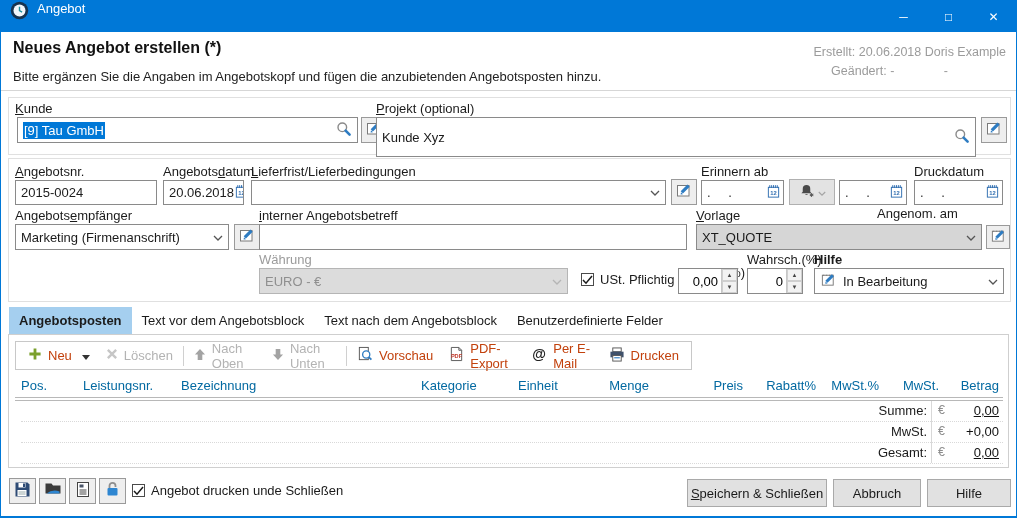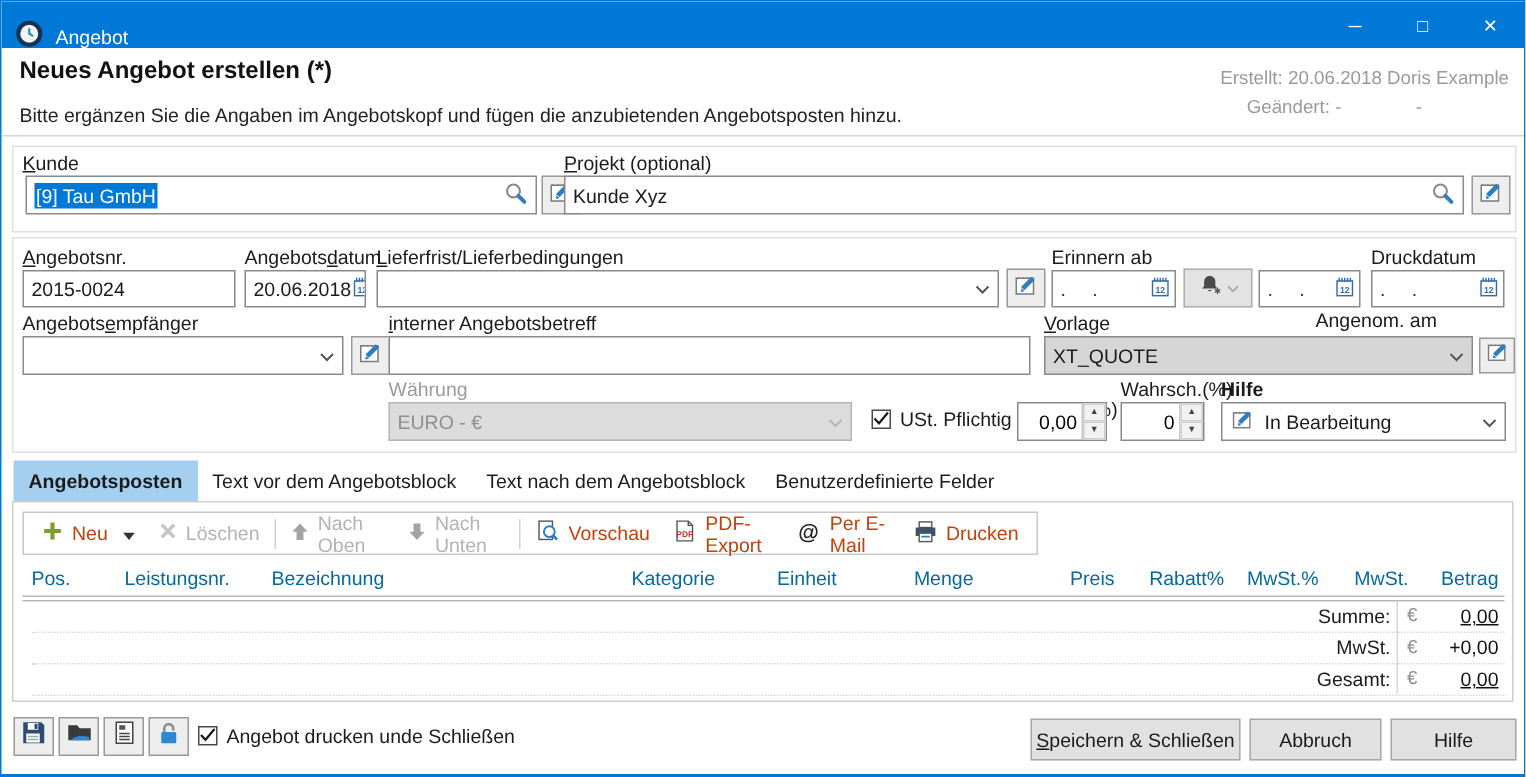--- a/index.html
+++ b/index.html
@@ -1,20 +1,20 @@
 <!DOCTYPE html>
 <html><head>
 <meta charset="utf-8">
 <style>
   html,body{margin:0;padding:0;background:#f0f0f0;font-family:"Liberation Sans",sans-serif;}
   .window{position:relative;width:1017px;height:518px;box-sizing:border-box;
     border:1px solid #0078d7;border-bottom-width:2px;background:#fff;overflow:hidden;}
   
   .titlebar{position:absolute;top:0;left:0;right:0;height:31px;background:#0078d7;
-    display:flex;align-items:flex-end;color:#fff;}
+    display:flex;align-items:flex-start;color:#fff;}
   .tb-icon{margin:0 8px 0 9px;display:flex;align-items:center;}
   .tb-title{font-size:13px;}
   .win-controls{margin-left:auto;display:flex;height:31px;}
   .win-btn{width:45px;height:31px;display:flex;align-items:center;justify-content:center;
     font-size:12px;color:#fff;}
   
   .hdr-title{position:absolute;left:12px;top:38px;font-size:16px;font-weight:bold;color:#111;}
   .hdr-sub{position:absolute;left:12px;top:68px;font-size:13px;color:#222;}
   .meta{position:absolute;right:10px;font-size:12.5px;color:#9b9b9b;white-space:nowrap;}
   .meta1{top:44px;}
@@ -129,21 +129,21 @@
       <svg width="18" height="18" viewBox="0 0 18 18">
           <rect x="2.5" y="4.5" width="11.5" height="10.5" fill="#fff" stroke="#7a7a7a"></rect>
           <path d="M3 4.5h11" stroke="#7a7a7a" stroke-dasharray="1.6,1.6"></path>
           <rect x="8.6" y="3.2" width="3.2" height="9.6" transform="rotate(45 10.2 8)" fill="#2e7cc2"></rect>
           <path d="M5.6 13.6 l2.4 -0.4 -2 -2 z" fill="#2e7cc2"></path>
         </svg>
     </span>
   </div>
 
   <div class="lbl" style="left:375px;top:100px;"><u>P</u>rojekt (optional)</div>
-  <div class="inp" style="left:375px;top:116px;width:600px;height:26px;">
+  <div class="inp" style="left:375px;top:116px;width:600px;height:40px;">
     <span>Kunde Xyz</span>
     <span class="grow"></span>
     <span>
       <svg width="16" height="16" viewBox="0 0 16 16">
           <circle cx="6.3" cy="6.3" r="4.3" fill="none" stroke="#8a8a8a" stroke-width="1.4"></circle>
           <line x1="9.6" y1="9.6" x2="13.6" y2="13.6" stroke="#2e7cc2" stroke-width="2.6" stroke-linecap="round"></line>
         </svg>
     </span>
   </div>
   <div class="icon-btn" style="left:980px;top:116px;">
@@ -245,20 +245,21 @@
       <svg width="15" height="15" viewBox="0 0 16 16">
           <rect x="2.5" y="3.5" width="11" height="10.5" fill="#fff" stroke="#2e6db0"></rect>
           <path d="M4 1.2v3M6 1.2v3M8 1.2v3M10 1.2v3M12 1.2v3" stroke="#2e6db0"></path>
           <text x="8" y="12" text-anchor="middle" font-size="6.2" font-weight="bold" fill="#2e6db0">12</text>
         </svg>
     </span>
   </div>
 
   <div class="lbl" style="left:14px;top:207px;">Angebots<u>e</u>mpfänger</div>
   <div class="inp combo" style="left:14px;top:223px;width:214px;height:26px;">
+    <span>Marketing (Firmenanschrift)</span>
     <span class="chev">
       <svg width="10" height="7" viewBox="0 0 10 7">
           <path d="M1 1 l4 4 4-4" stroke="#555" stroke-width="1.3" fill="none"></path>
         </svg>
     </span>
   </div>
   <div class="icon-btn" style="left:233px;top:223px;">
     <span>
       <svg width="18" height="18" viewBox="0 0 18 18">
           <rect x="2.5" y="4.5" width="11.5" height="10.5" fill="#fff" stroke="#7a7a7a"></rect>

